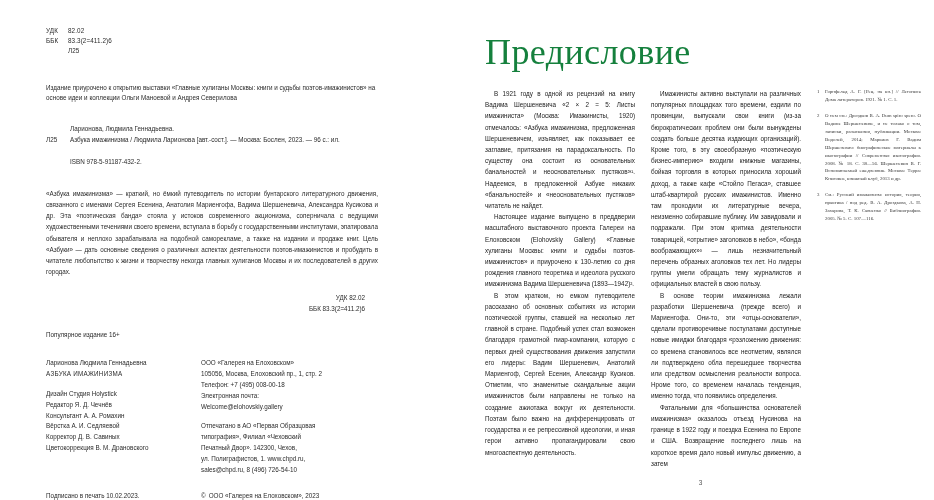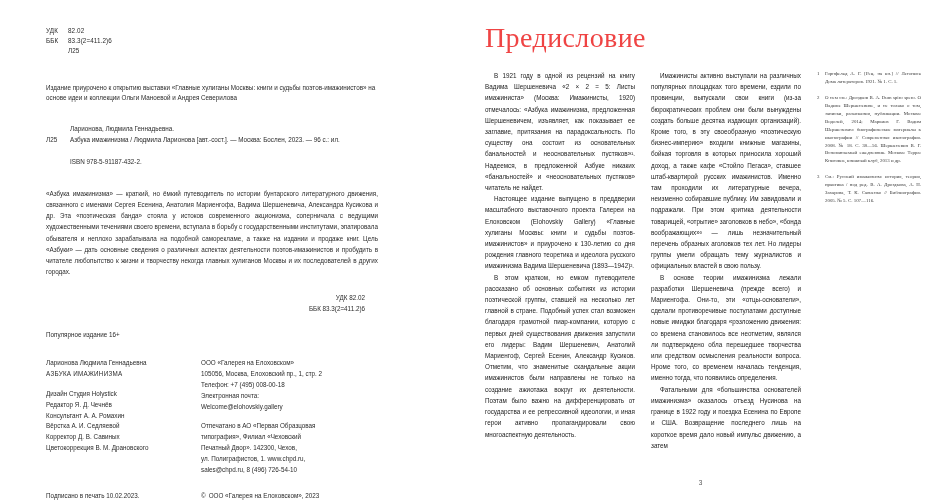--- a/index.html
+++ b/index.html
@@ -44,22 +44,22 @@
 
   .bottom{margin-top:15px;display:flex;font-size:6.3px;line-height:1.74;color:#2b2b2b;}
   .bottom .col-a{width:155px;flex:none;}
   .bottom .col-b{width:190px;flex:none;}
   .copy-line{display:flex;gap:3px;}
   .copy-mark{flex:none;}
 
   
   .chapter-title{
     font-family:"Liberation Serif", serif;
-    font-size:28px;line-height:1;letter-spacing:.4px;color:#ef4444;
-    margin:4px 0 18px 0;font-weight:400;
+    font-size:36px;line-height:1;letter-spacing:.4px;color:#15803d;
+    margin:14px 0 18px 0;font-weight:400;
   }
   .rcols{display:flex;gap:16px;}
   .rcol{width:150px;flex:none;font-size:6.3px;line-height:1.78;
         text-align:justify;color:#222;}
   .rcol p{margin:0;text-indent:9px;}
   .fncol{width:104px;flex:none;font-family:"Liberation Serif", serif;
          font-size:4.9px;line-height:1.62;color:#3a3a3a;text-align:justify;}
   .fncol .fn{display:flex;margin-bottom:8px;}
   .fncol .fn-num{width:8px;flex:none;}
   .fncol .fn-txt{flex:1;}

